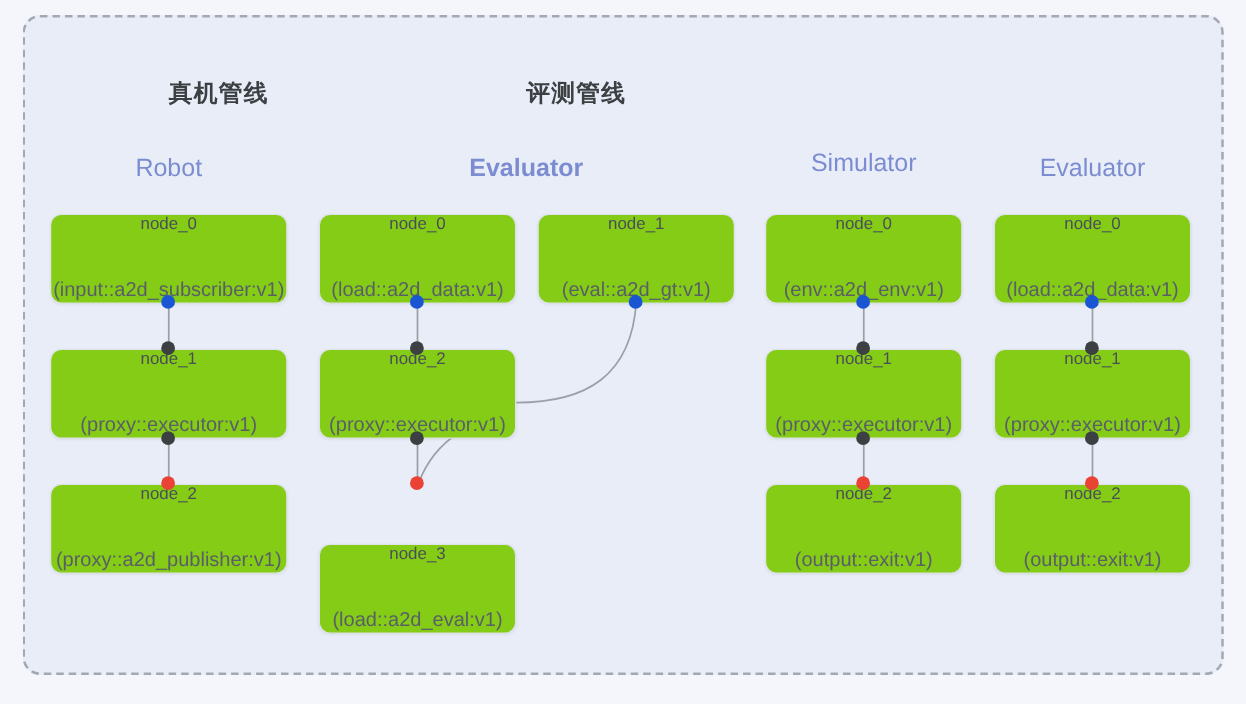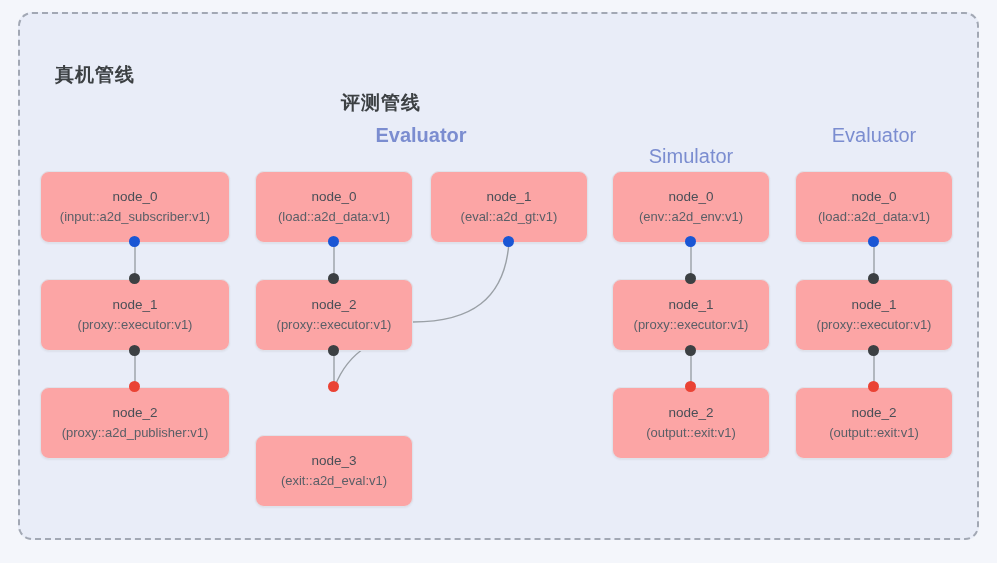--- a/index.html
+++ b/index.html
@@ -24,54 +24,54 @@
     background: #e9edf8;
   }
   #svg-edges {
     position: absolute;
     left: 0; top: 0;
     width: 997px; height: 563px;
     pointer-events: none;
   }
   .col-title-cn {
     position: absolute;
-    text-align: left;
+    text-align: right;
     font-size: 19px;
     font-weight: bold;
     color: #3c4043;
     letter-spacing: 1px;
     white-space: nowrap;
   }
   .col-title-en {
     position: absolute;
     text-align: center;
     font-size: 20px;
     color: #7b8dd0;
     white-space: nowrap;
     font-weight: normal;
   }
   .node-box {
     position: absolute;
-    background: #fca5a5;
+    background: #84cc16;
     border: 1px solid #dfe2ea;
     border-radius: 9px;
     box-shadow: 0 1px 2px rgba(60,64,67,0.07);
     display: flex;
     flex-direction: column;
     align-items: center;
-    justify-content: center;
+    justify-content: space-between;
     gap: 5px;
   }
   .node-name {
     font-size: 13.5px;
     color: #4a4f57;
     line-height: 1.1;
   }
   .node-type {
-    font-size: 13px;
+    font-size: 16px;
     color: #5a5f67;
     line-height: 1.1;
     white-space: nowrap;
   }
   .port {
     position: absolute;
     width: 11px; height: 11px;
     border-radius: 50%;
   }
   .port-blue { background: #1a56d4; }
@@ -96,25 +96,26 @@
     <path d="M 366 347 C 352 356 342 368 335 386" fill="none" stroke="#9aa0a6" stroke-width="1.4"></path>
 
     <line x1="691" y1="242" x2="691" y2="279" stroke="#9aa0a6" stroke-width="1.4"></line>
     <line x1="691" y1="350" x2="691" y2="386" stroke="#9aa0a6" stroke-width="1.4"></line>
 
     <line x1="874" y1="242" x2="874" y2="279" stroke="#9aa0a6" stroke-width="1.4"></line>
     <line x1="874" y1="350" x2="874" y2="386" stroke="#9aa0a6" stroke-width="1.4"></line>
   </svg>
 
   <div class="col-title-cn" style="left:55px; top:62px; width:160px;">真机管线</div>
+  <div class="col-title-en" style="left:55px; top:124px; width:160px;">Robot</div>
 
-  <div class="col-title-cn" style="left:341px; top:62px; width:160px;margin-top:28px;">评测管线</div>
+  <div class="col-title-cn" style="left:341px; top:62px; width:160px;">评测管线</div>
   <div class="col-title-en" style="left:341px; top:124px; width:160px;font-weight:bold;">Evaluator</div>
 
-  <div class="col-title-en" style="left:611px; top:120px; width:160px;margin-top:25px;">Simulator</div>
+  <div class="col-title-en" style="left:611px; top:120px; width:160px;">Simulator</div>
 
   <div class="col-title-en" style="left:794px; top:124px; width:160px;">Evaluator</div>
 
   <div class="node-box" style="left:40px; top:171px; width:190px; height:72px;">
     <div class="node-name">node_0</div>
     <div class="node-type">(input::a2d_subscriber:v1)</div>
   </div>
   <div class="port port-blue" style="left:129px; top:236px;"></div>
 
   <div class="node-box" style="left:40px; top:279px; width:190px; height:72px;">
@@ -144,21 +145,21 @@
 
   <div class="node-box" style="left:255px; top:279px; width:158px; height:72px;">
     <div class="node-name">node_2</div>
     <div class="node-type">(proxy::executor:v1)</div>
   </div>
   <div class="port port-dark" style="left:328px; top:273px;"></div>
   <div class="port port-dark" style="left:328px; top:345px;"></div>
 
   <div class="node-box" style="left:255px; top:387px; width:158px; height:72px;margin-top:48px;">
     <div class="node-name">node_3</div>
-    <div class="node-type">(exit::a2d_eval:v1)</div>
+    <div class="node-type">(load::a2d_eval:v1)</div>
   </div>
   <div class="port port-red" style="left:328px; top:381px;"></div>
 
   <div class="node-box" style="left:612px; top:171px; width:158px; height:72px;">
     <div class="node-name">node_0</div>
     <div class="node-type">(env::a2d_env:v1)</div>
   </div>
   <div class="port port-blue" style="left:685px; top:236px;"></div>
 
   <div class="node-box" style="left:612px; top:279px; width:158px; height:72px;">

